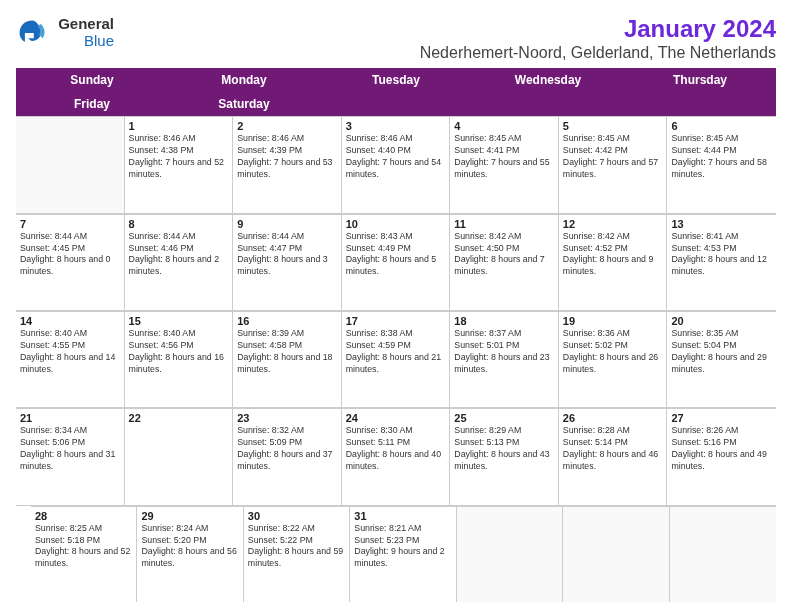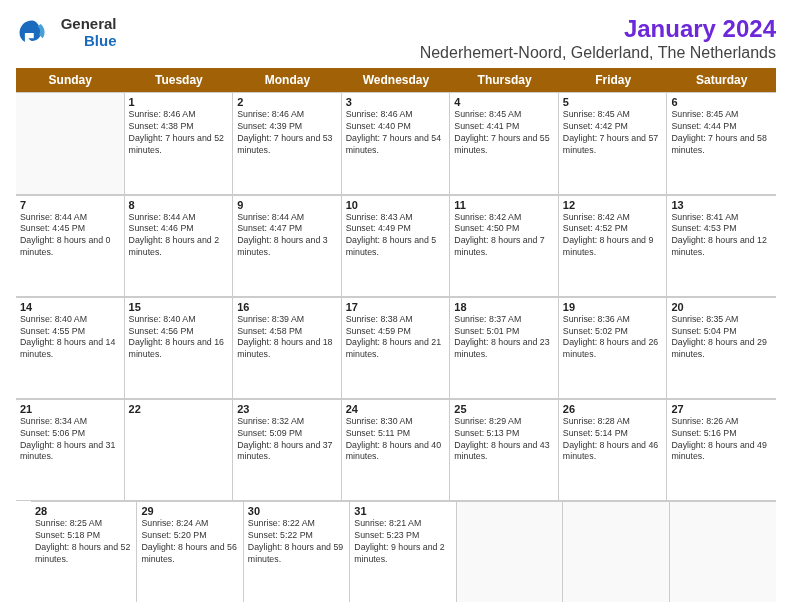--- a/index.html
+++ b/index.html
@@ -34,21 +34,21 @@
       flex-direction: column;
       line-height: 1.1;
     }
     .logo-general {
       font-size: 15px;
       font-weight: bold;
       color: #333;
     }
     .logo-blue {
       font-size: 15px;
-      font-weight: bold;
+      font-weight: normal;
       color: #1a6bbd;
       margin-left: 32px;
     }
     .logo-icon {
       width: 32px;
       height: 32px;
     }
     .title-block {
       text-align: right;
     }
@@ -63,22 +63,22 @@
       color: #444;
       margin-top: 2px;
     }
     .calendar {
       flex: 1;
       display: flex;
       flex-direction: column;
     }
     .cal-header {
       display: grid;
-      grid-template-columns: repeat(7, 1fr);
-      background: #a16207;
+      grid-template-columns: repeat(5, 1fr);
+      background: #701a75;
     }
     .cal-header-cell {
       color: #fff;
       font-size: 12px;
       font-weight: bold;
       text-align: center;
       padding: 5px 2px;
     }
     .cal-body {
       display: flex;
@@ -139,22 +139,22 @@
     </div>
     <div class="title-block">
       <div class="month-title">January 2024</div>
       <div class="location">Nederhemert-Noord, Gelderland, The Netherlands</div>
     </div>
   </div>
 
   <div class="calendar">
     <div class="cal-header">
       <div class="cal-header-cell">Sunday</div>
+      <div class="cal-header-cell">Monday</div>
       <div class="cal-header-cell">Tuesday</div>
-      <div class="cal-header-cell">Monday</div>
       <div class="cal-header-cell">Wednesday</div>
       <div class="cal-header-cell">Thursday</div>
       <div class="cal-header-cell">Friday</div>
       <div class="cal-header-cell">Saturday</div>
     </div>
     <div class="cal-body" id="cal-body">
     <div class="cal-row">
           <div class="cal-cell empty"></div>
           <div class="cal-cell">
             <div class="day-num">1</div>

